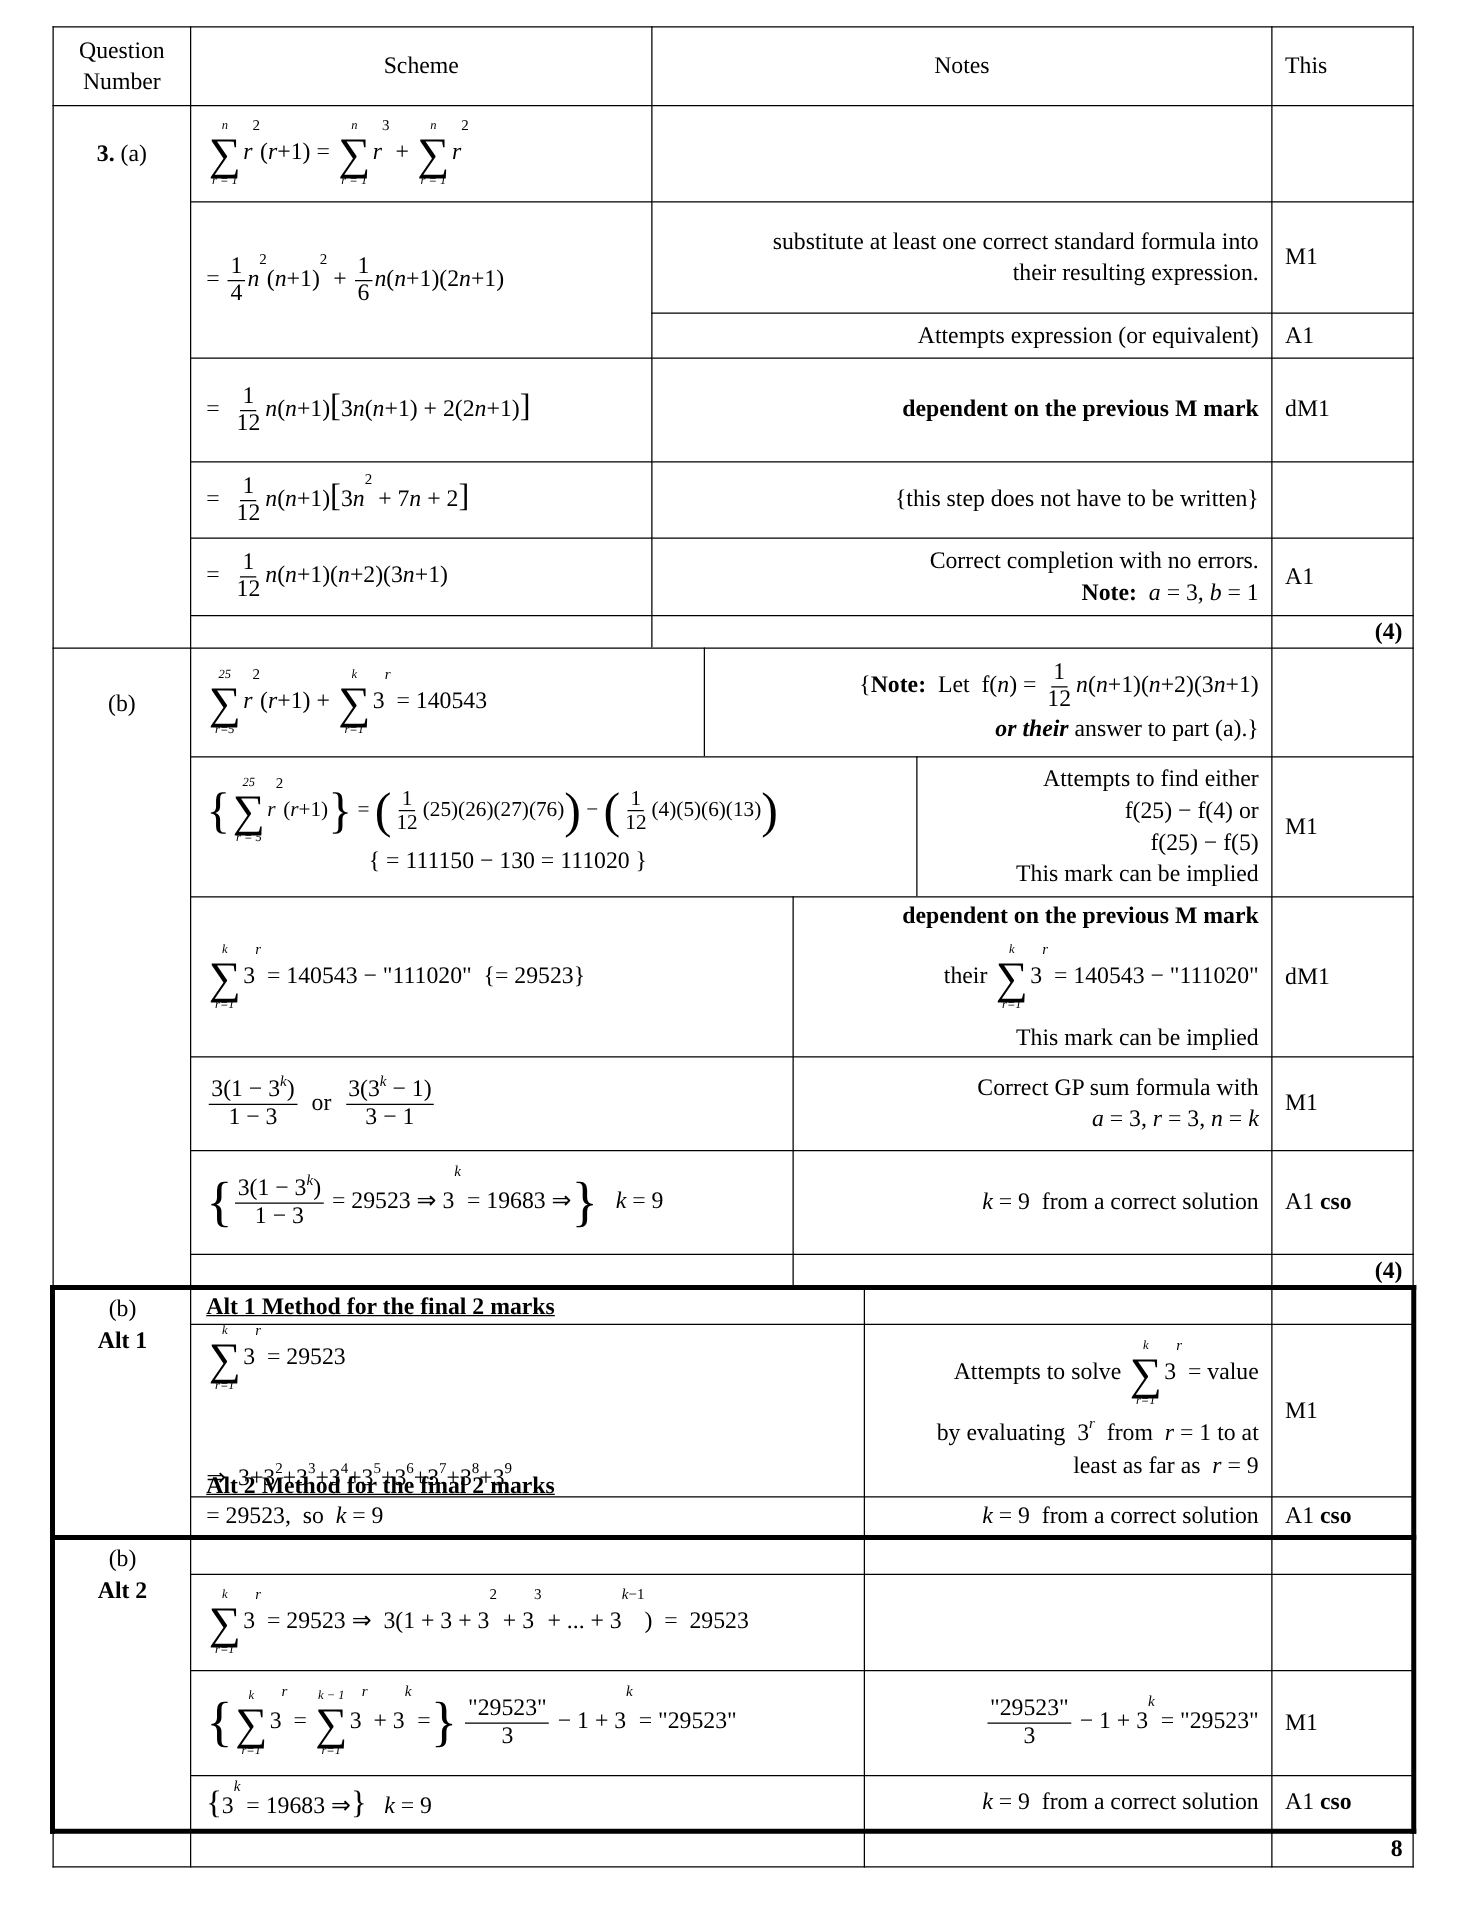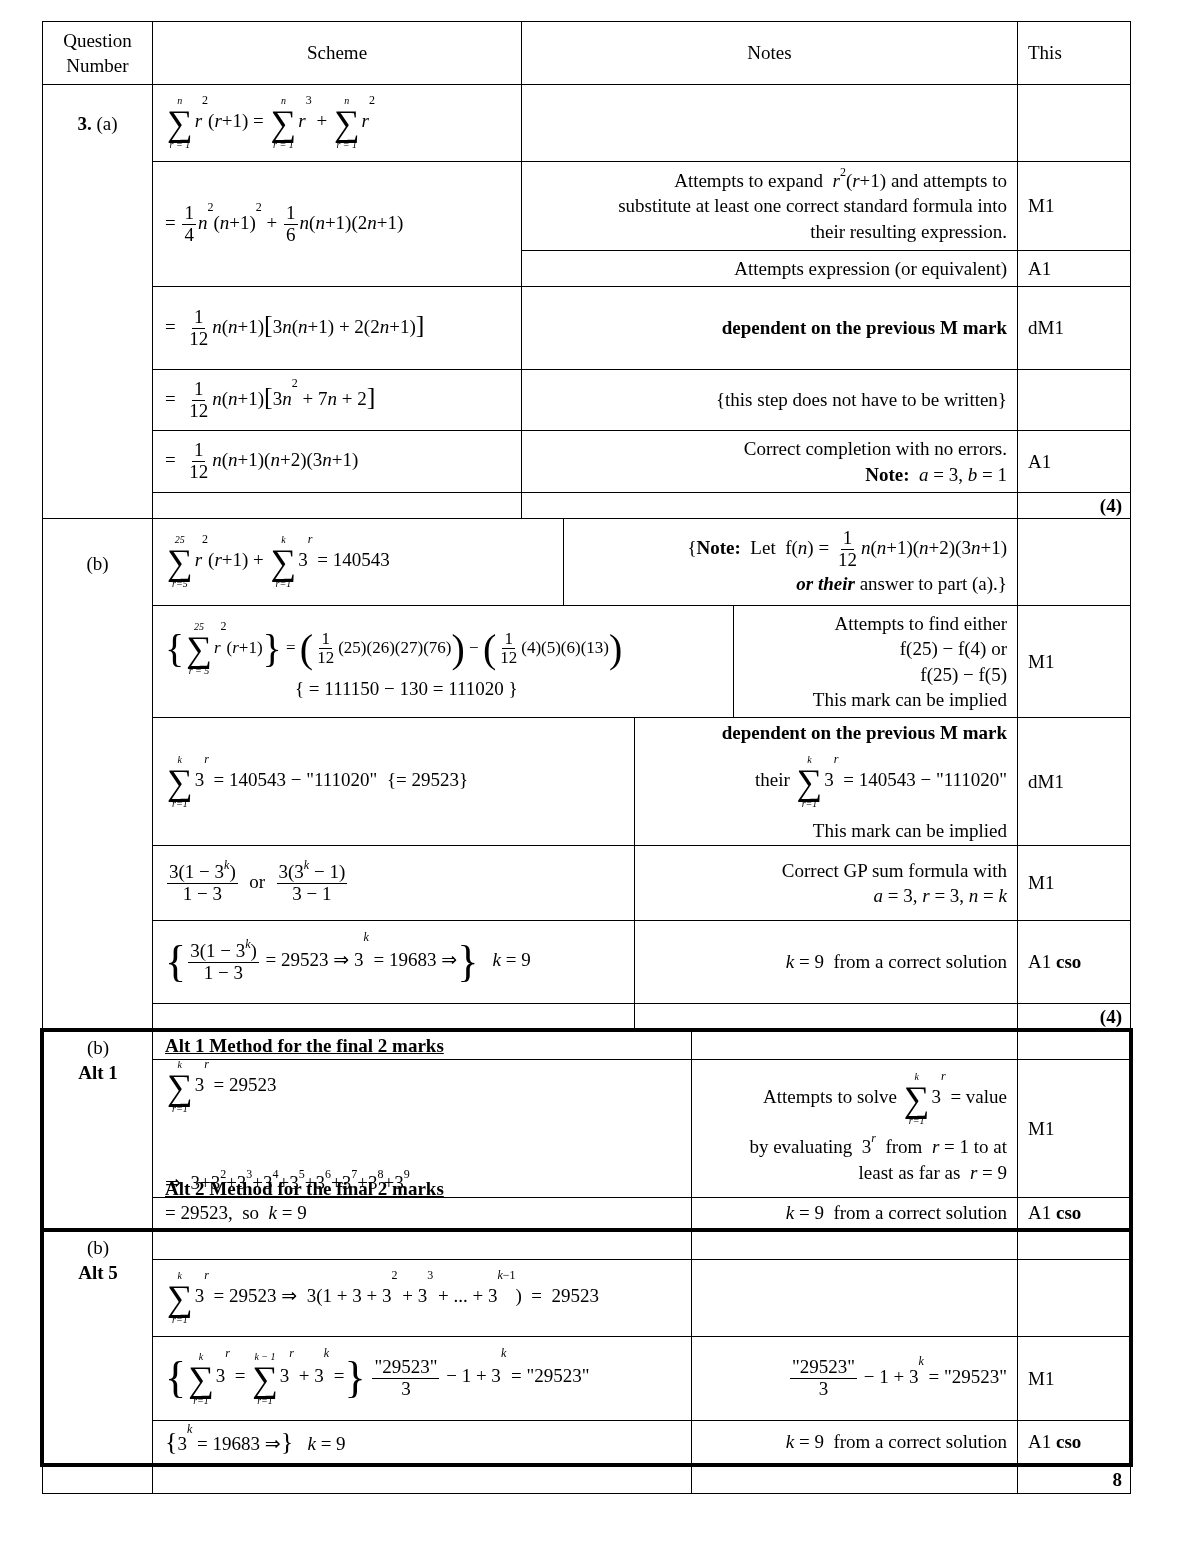--- a/index.html
+++ b/index.html
@@ -98,21 +98,20 @@
 <div class="cell l" style="left:153px;top:162px;width:368px;height:124px">
   <div>= <span class="frac">
         <span class="num">1</span>
         <span class="den">4</span>
       </span><i>n</i><sup>2</sup>(<i>n</i>+1)<sup>2</sup> + <span class="frac">
         <span class="num">1</span>
         <span class="den">6</span>
       </span><i>n</i>(<i>n</i>+1)(2<i>n</i>+1)</div>
 </div>
 <div class="cell r" style="left:522px;top:162px;width:495px;height:88px">
-  <div>Attempts to expand &nbsp;<i>r</i><sup>2</sup>(<i>r</i>+1) and attempts to</div>
   <div>substitute at least one correct standard formula into</div>
   <div>their resulting expression.</div>
 </div>
 <div class="cell l mk" style="left:1018px;top:162px;width:112px;height:88px">M1</div>
 
 <div class="cell r" style="left:522px;top:251px;width:495px;height:35px">Attempts expression (or equivalent)</div>
 <div class="cell l mk" style="left:1018px;top:251px;width:112px;height:35px">A1</div>
 
 <div class="cell l" style="left:153px;top:287px;width:368px;height:82px">
   <div>= &nbsp;<span class="frac">
@@ -278,21 +277,21 @@
 </div>
 <div class="cell r" style="left:692px;top:1198px;width:325px;height:30px">
   <div><i>k</i> = 9 &nbsp;from a correct solution</div>
 </div>
 <div class="cell l mk" style="left:1018px;top:1198px;width:111px;height:30px">
   <span><span>A1</span> <b>cso</b></span>
 </div>
 
 <div class="cell c top" style="left:44px;top:1233px;width:108px;height:60px;padding-top:2px">
   <div>(b)</div>
-  <b>Alt 5</b>
+  <b>Alt 2</b>
 </div>
 <div class="cell l" style="left:153px;top:1176px;width:538px;height:26px">
     <span class="ul">Alt 2 Method for the final 2 marks</span>
   </div>
 
 <div class="cell l" style="left:153px;top:1260px;width:538px;height:76px">
   <div><span class="sum">
         <span class="lim">k</span>
         <span class="sg">∑</span>
         <span class="lim">r=1</span>

